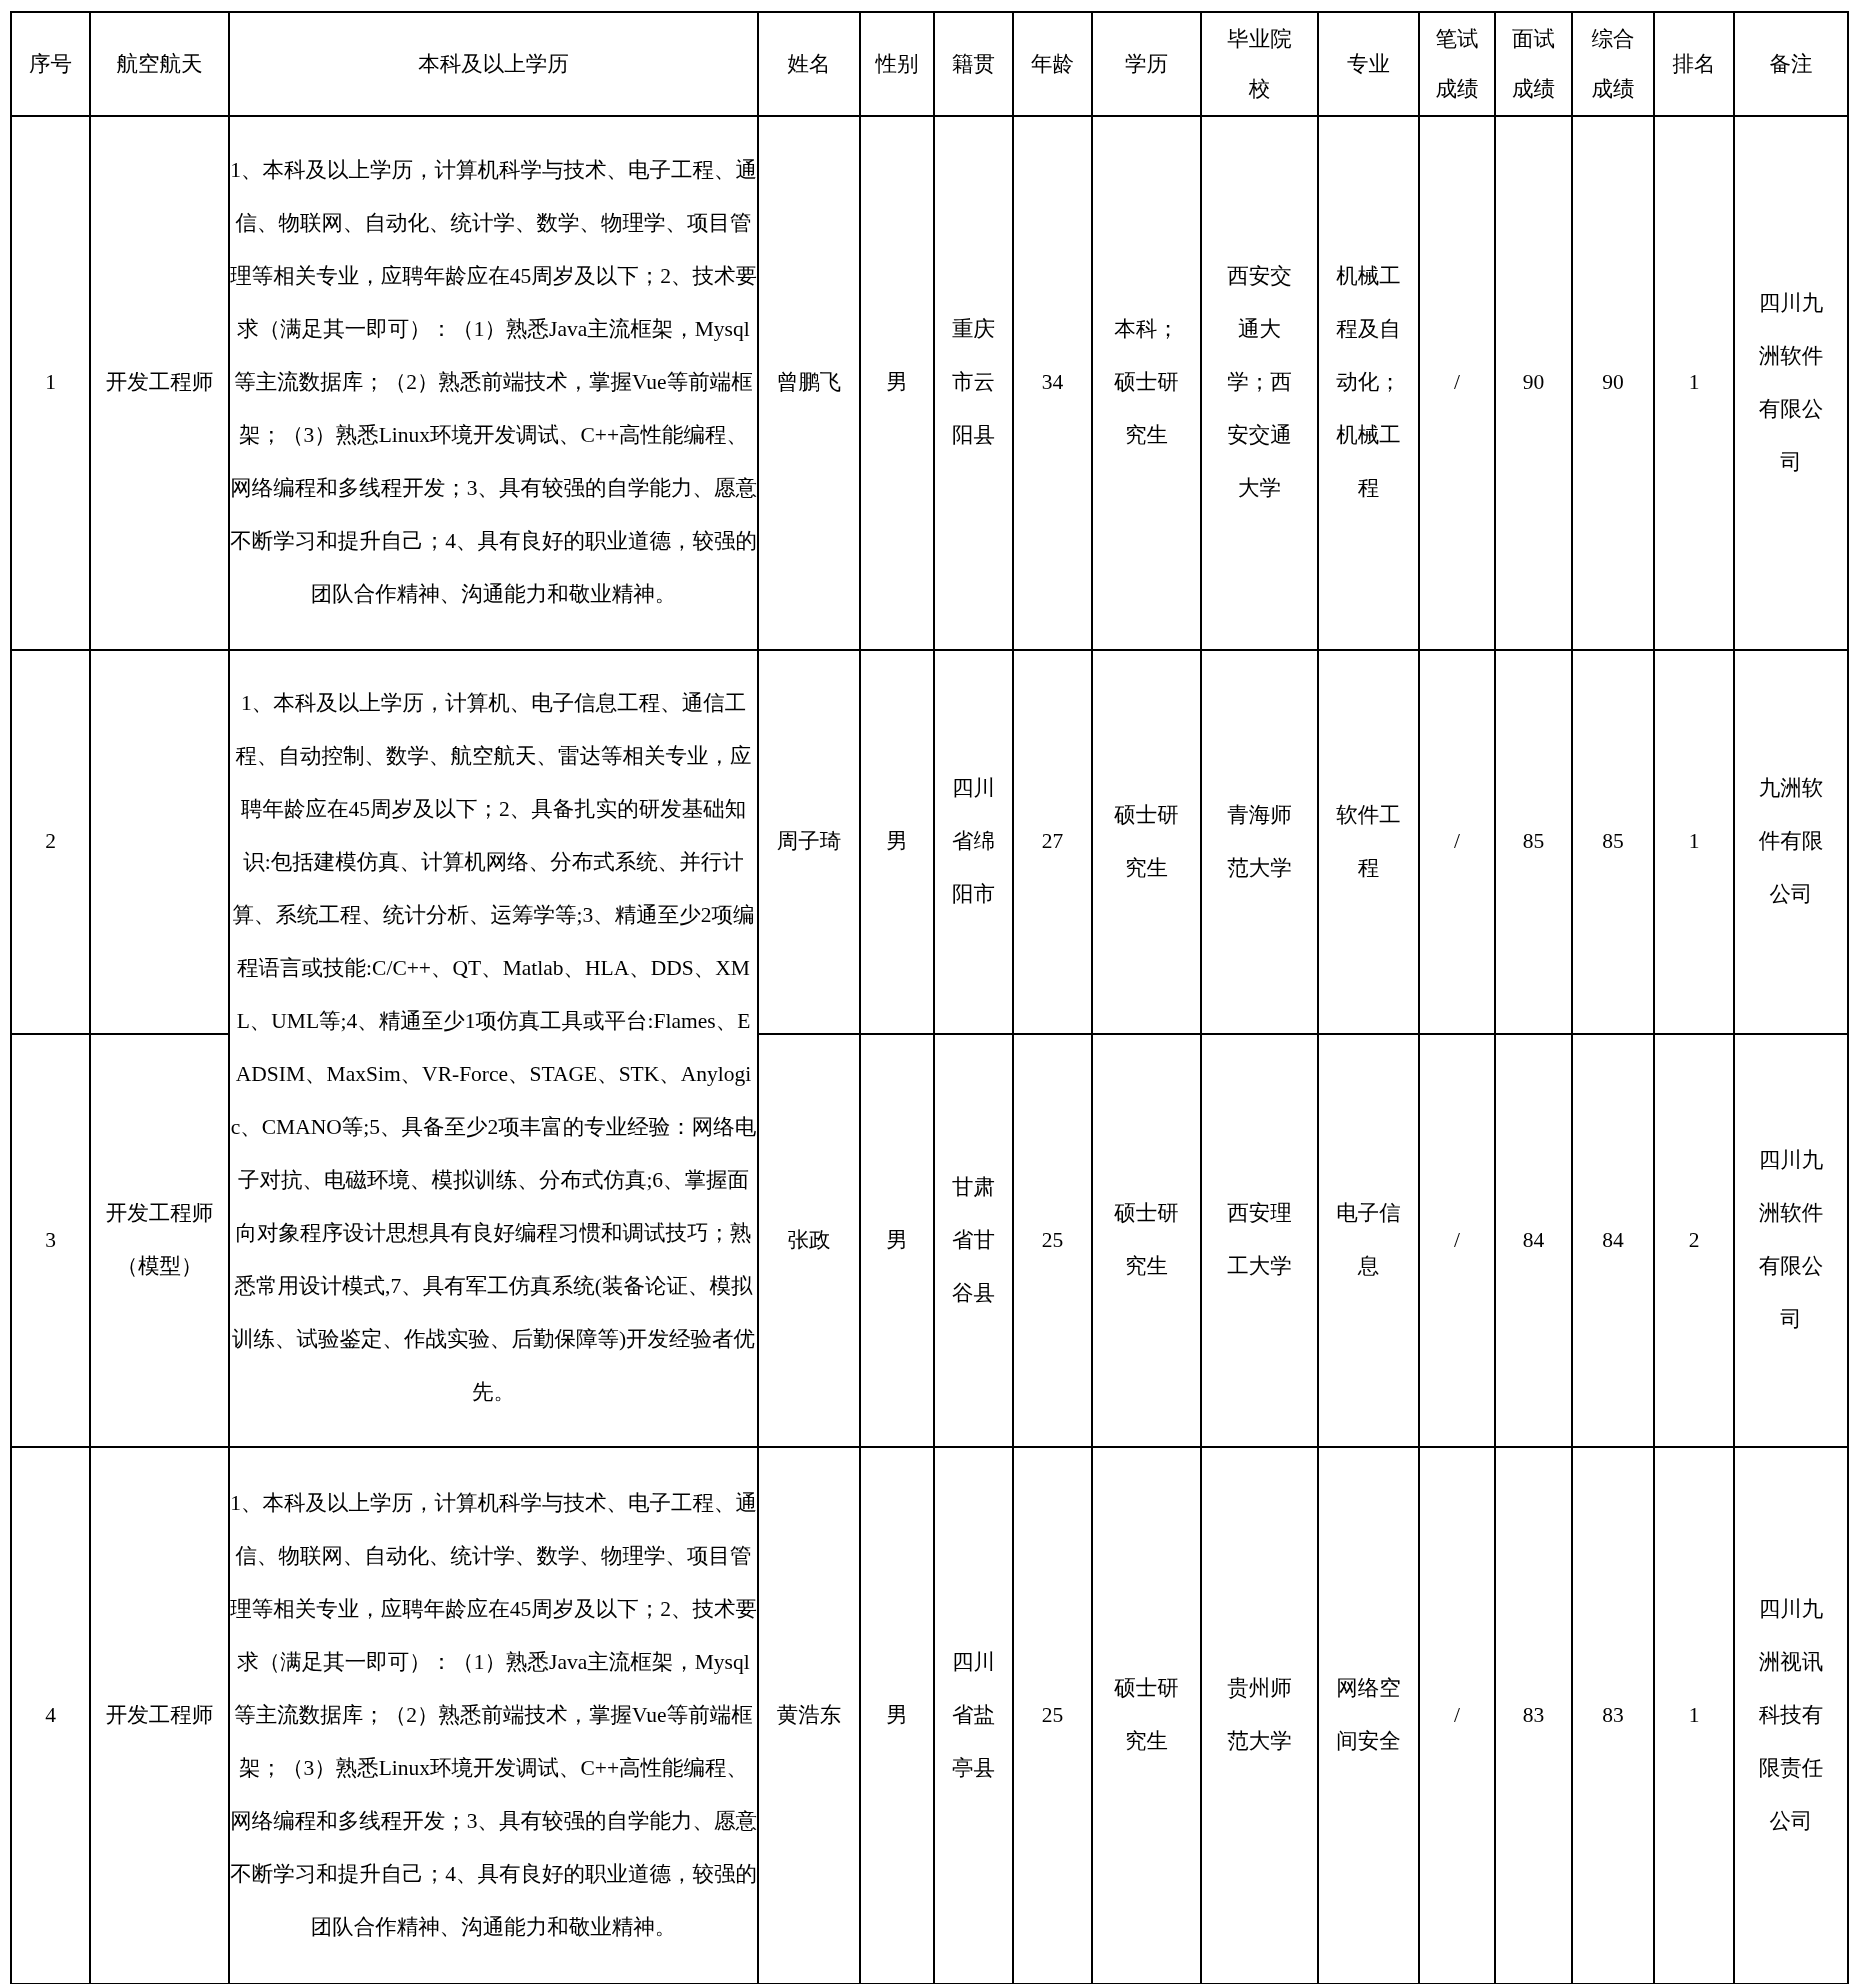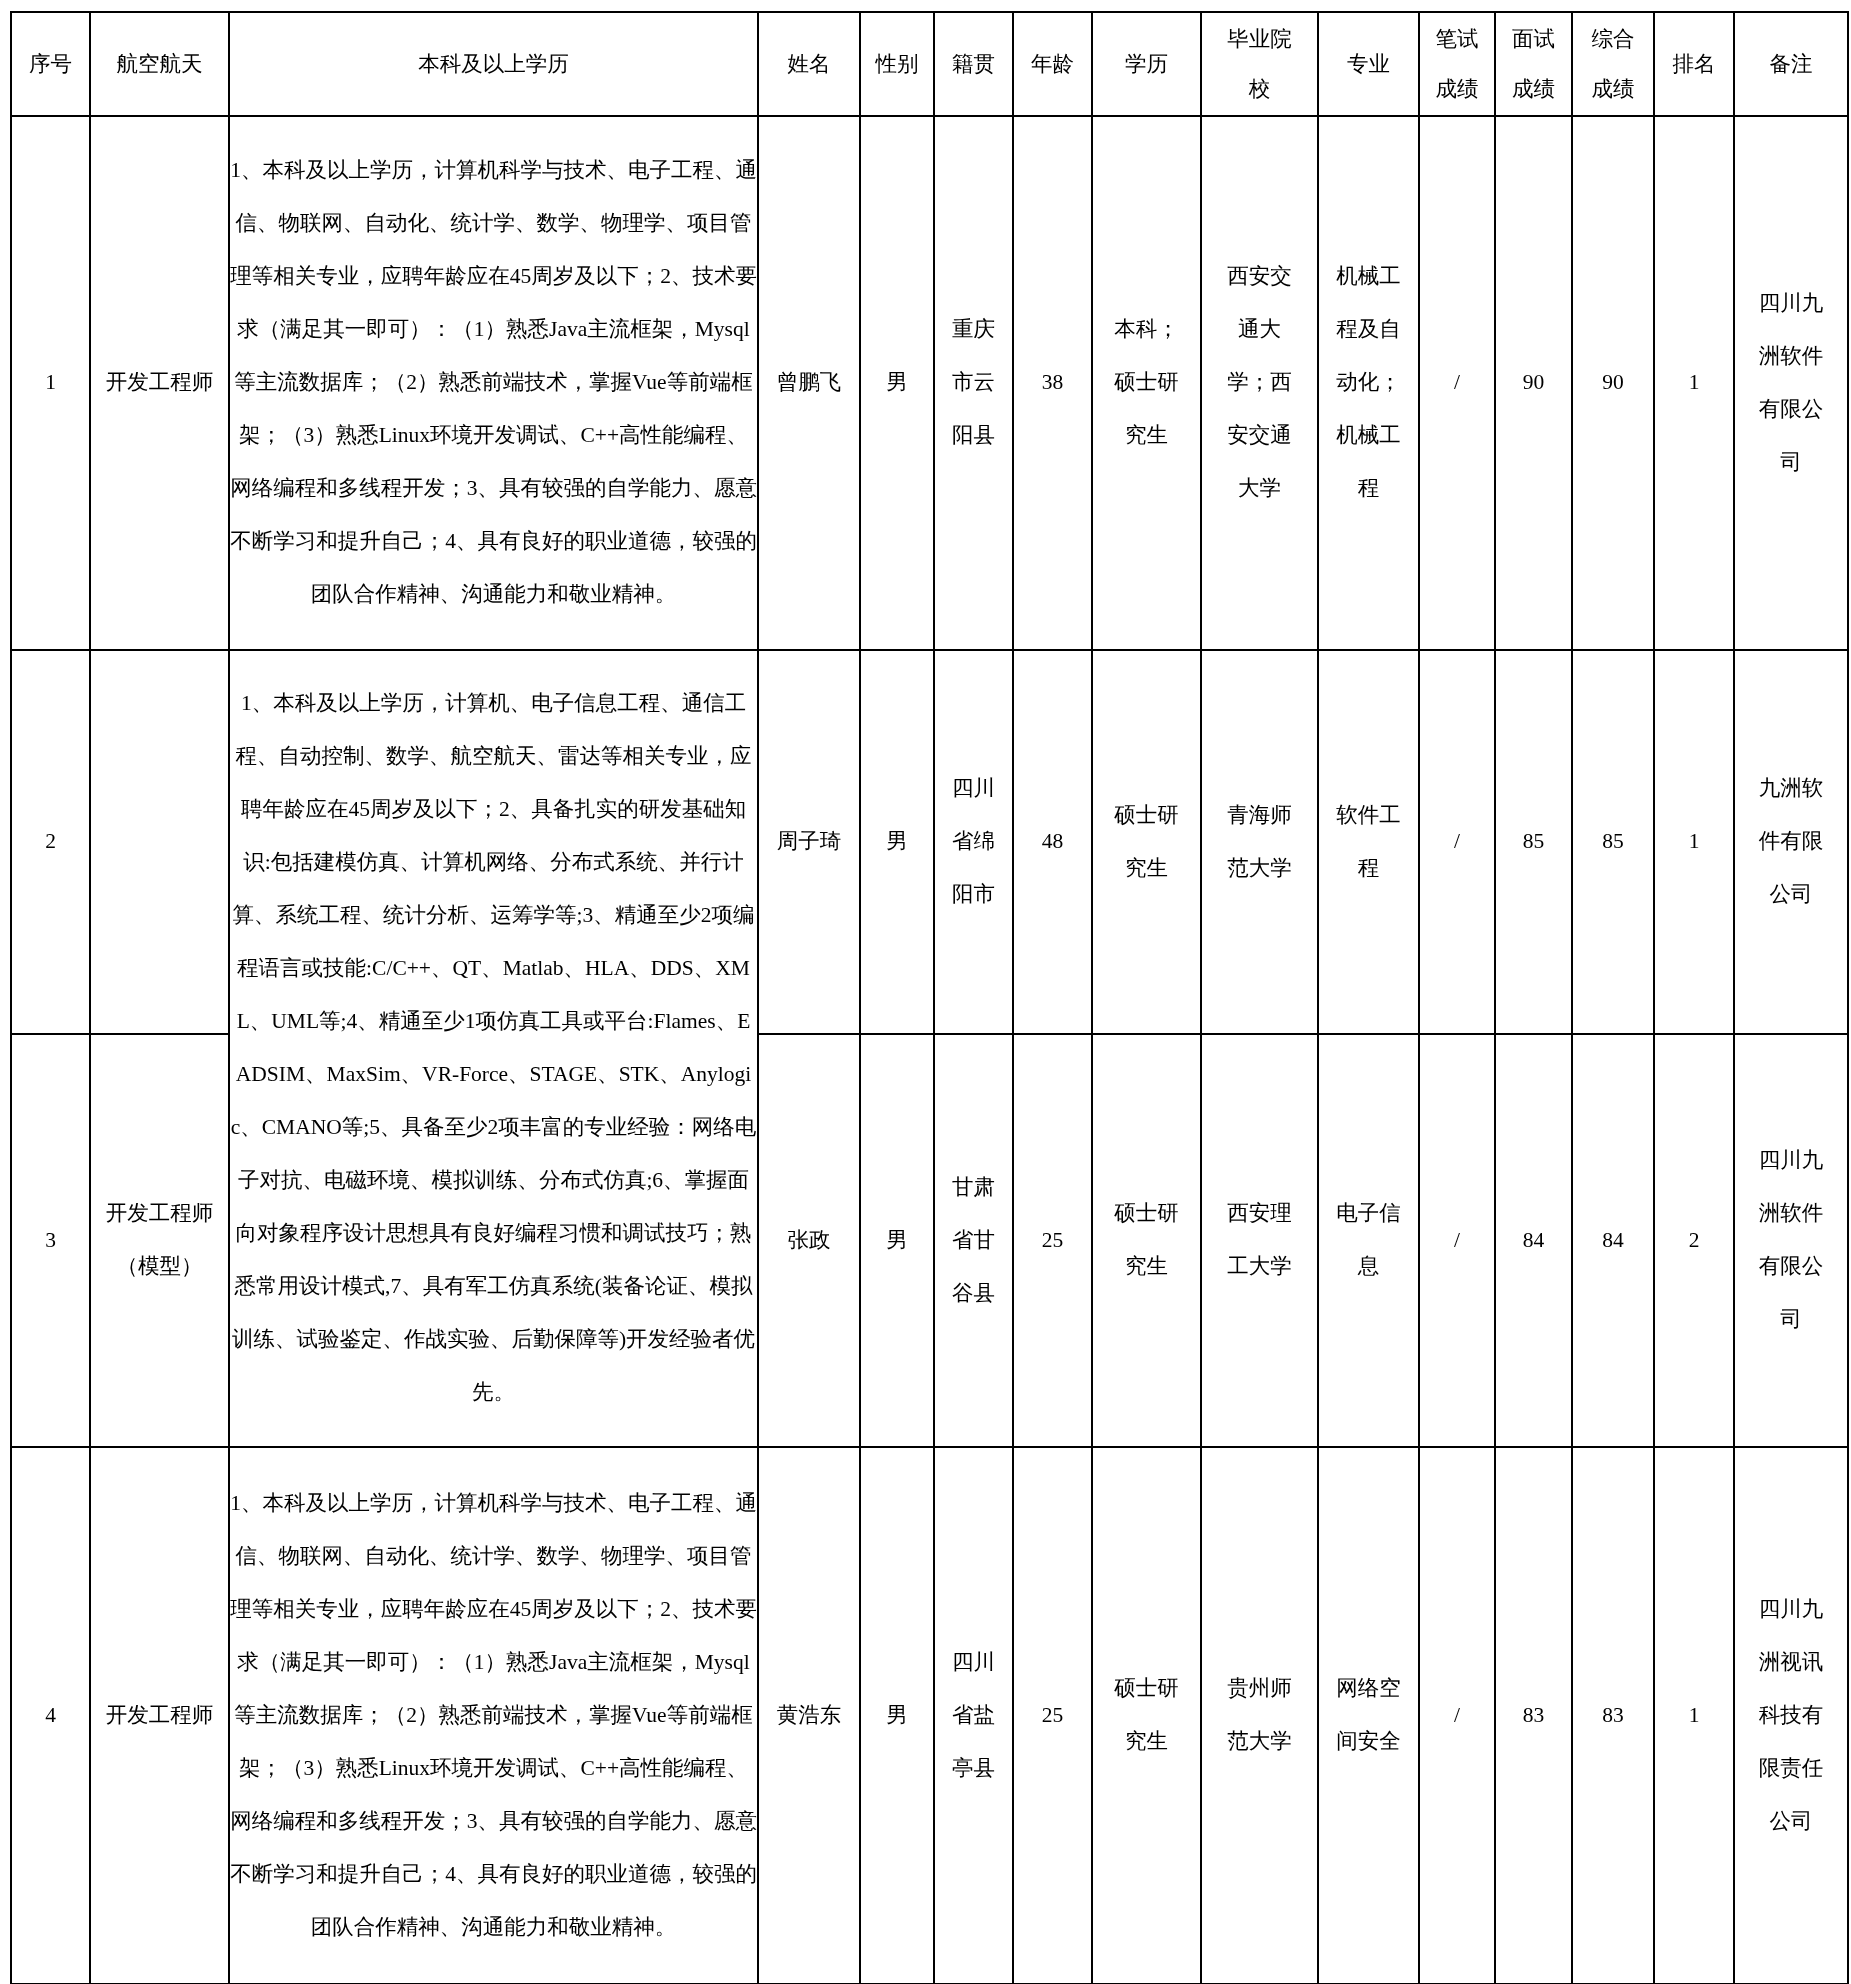--- a/index.html
+++ b/index.html
@@ -97,21 +97,21 @@
 
   <tr style="height:534px">
     <td>1</td>
     <td>开发工程师</td>
     <td class="req">1、本科及以上学历，计算机科学与技术、电子工程、通信、物联网、自动化、统计学、数学、物理学、项目管理等相关专业，应聘年龄应在45周岁及以下；2、技术要求（满足其一即可）：（1）熟悉Java主流框架，Mysql等主流数据库；（2）熟悉前端技术，掌握Vue等前端框架；（3）熟悉Linux环境开发调试、C++高性能编程、网络编程和多线程开发；3、具有较强的自学能力、愿意不断学习和提升自己；4、具有良好的职业道德，较强的团队合作精神、沟通能力和敬业精神。</td>
     <td>曾鹏飞</td>
     <td>男</td>
     <td>重庆
 市云
 阳县</td>
-    <td>38</td>
+    <td>34</td>
     <td>本科；
 硕士研
 究生</td>
     <td>西安交
 通大
 学；西
 安交通
 大学</td>
     <td>机械工
 程及自
@@ -130,21 +130,21 @@
 
   <tr style="height:384px">
     <td>2</td>
     <td></td>
     <td class="req" rowspan="2">1、本科及以上学历，计算机、电子信息工程、通信工程、自动控制、数学、航空航天、雷达等相关专业，应聘年龄应在45周岁及以下；2、具备扎实的研发基础知识:包括建模仿真、计算机网络、分布式系统、并行计算、系统工程、统计分析、运筹学等;3、精通至少2项编程语言或技能:C/C++、QT、Matlab、HLA、DDS、XML、UML等;4、精通至少1项仿真工具或平台:Flames、EADSIM、MaxSim、VR-Force、STAGE、STK、Anylogic、CMANO等;5、具备至少2项丰富的专业经验：网络电子对抗、电磁环境、模拟训练、分布式仿真;6、掌握面向对象程序设计思想具有良好编程习惯和调试技巧；熟悉常用设计模式,7、具有军工仿真系统(装备论证、模拟训练、试验鉴定、作战实验、后勤保障等)开发经验者优先。</td>
     <td>周子琦</td>
     <td>男</td>
     <td>四川
 省绵
 阳市</td>
-    <td>48</td>
+    <td>27</td>
     <td>硕士研
 究生</td>
     <td>青海师
 范大学</td>
     <td>软件工
 程</td>
     <td>/</td>
     <td>85</td>
     <td>85</td>
     <td>1</td>

